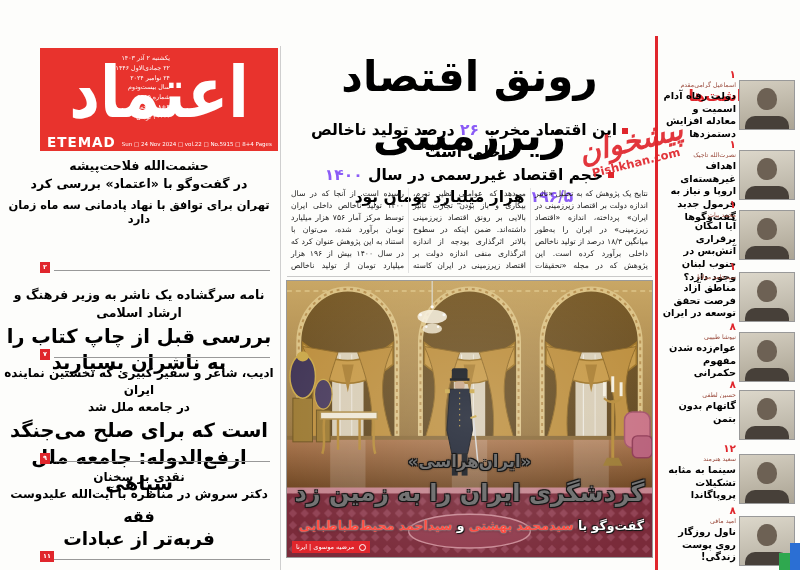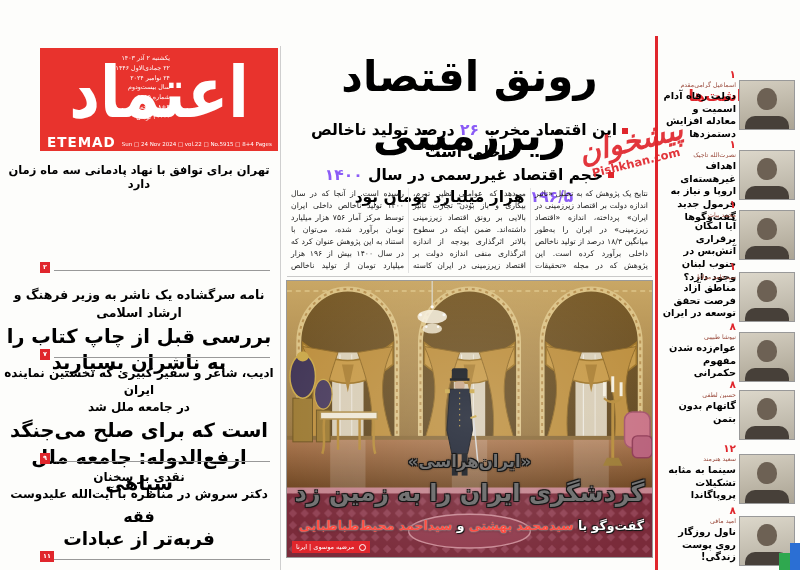--- a/index.html
+++ b/index.html
@@ -112,20 +112,24 @@
       <span>۸+۴ صفحه</span>
       <span>۲۰۰۰۰ تومان</span>
     </div>
     <div class="mast-bottom">
       <span class="logo-en">ETEMAD</span>
       <span class="issue-en">Sun □ 24 Nov 2024 □ vol.22 □ No.5915 □ 8+4 Pages □ 200000 Rials</span>
     </div>
   </div>
 
   <div class="art a1">
+    <div class="kick">
+      <span>حشمت‌الله فلاحت‌پیشه</span>
+      <span>در گفت‌وگو با «اعتماد» بررسی کرد</span>
+    </div>
     <div class="sub">تهران برای توافق با نهاد پادمانی سه ماه زمان دارد</div>
     <div class="rule">
       <span class="pagebadge">۲</span>
     </div>
   </div>
 
   <div class="art a2">
     <div class="kick">
       <span>نامه سرگشاده یک ناشر به وزیر فرهنگ و ارشاد اسلامی</span>
       <span></span>

